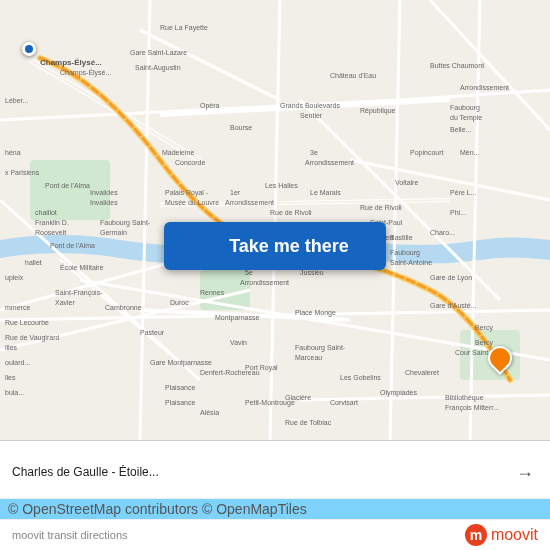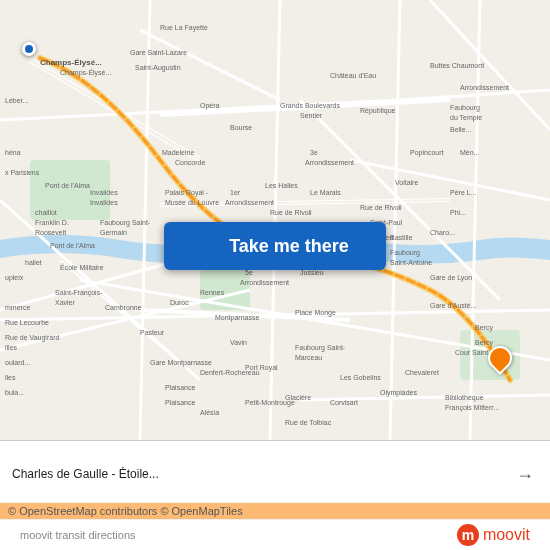--- a/index.html
+++ b/index.html
@@ -130,32 +130,32 @@
     }
 
     .route-arrow {
       font-size: 18px;
       color: #555;
       flex-shrink: 0;
       padding: 0 4px;
     }
 
     #copyright-bar {
-      background: #fdba74;
+      background: #7dd3fc;
       padding: 2px 8px;
-      font-size: 11px;
+      font-size: 14px;
       color: #555;
       border-top: 1px solid #eee;
     }
 
     #logo-bar {
       display: flex;
       align-items: center;
       justify-content: space-between;
-      padding: 4px 20px;
+      padding: 4px 12px;
       border-top: 1px solid #eee;
     }
 
     #moovit-logo {
       display: flex;
       align-items: center;
       gap: 4px;
     }
 
     .moovit-text {

